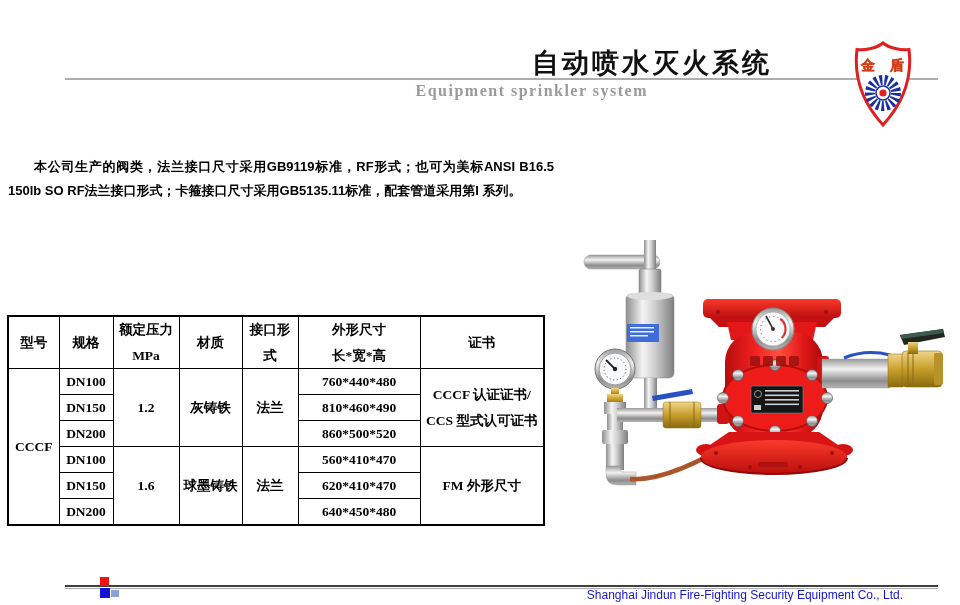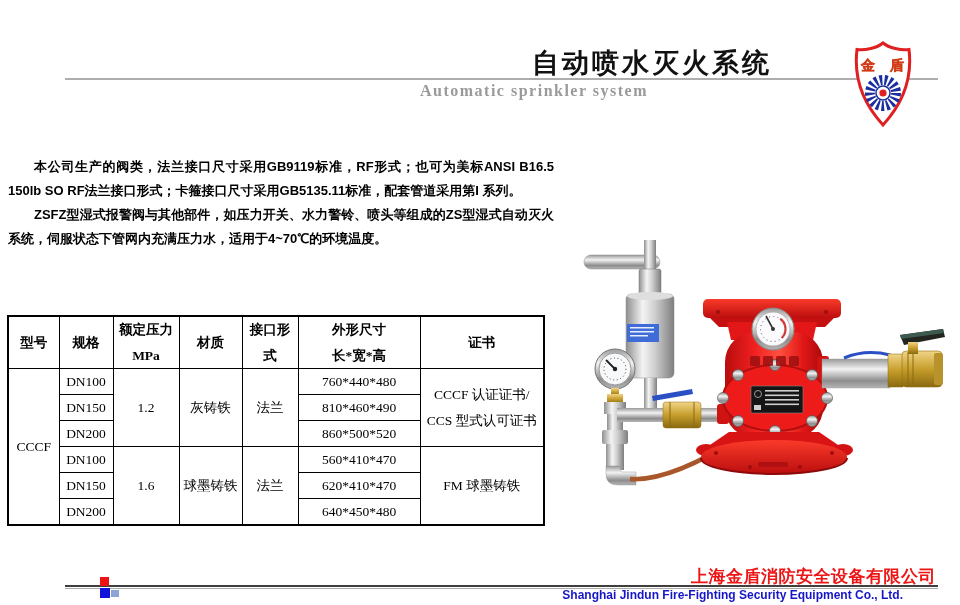--- a/index.html
+++ b/index.html
@@ -16,63 +16,62 @@
 
   
   .intro{position:absolute;top:123px;left:8px;width:546px;font-size:13px;line-height:24px;
          color:#000;text-align:justify;font-weight:600;}
   .intro p{margin:0;text-indent:2em;}
 
   
   .spec-table{position:absolute;top:283px;left:7px;border-collapse:collapse;table-layout:fixed;
               width:536px;font-family:"Liberation Serif",serif;color:#000;}
   .spec-table td,.spec-table th{border:1px solid #000;text-align:center;vertical-align:middle;
-              font-size:13.5px;font-weight:normal;padding:0;}
+              font-size:13.5px;font-weight:bold;padding:0;}
   .spec-table{border:2px solid #000;}
   .spec-table th{font-weight:bold;}
   .pre{white-space:pre-line;line-height:1.9;}
   .hrow{height:50px;padding-left:42px;}
   .brow{height:26px;}
 
   
   .product{position:absolute;top:190px;left:560px;width:390px;height:320px;}
 
   
   .footer-cn{position:absolute;top:533px;right:24px;font-size:17px;font-weight:bold;color:#ed1515;
              letter-spacing:.5px;white-space:nowrap;z-index:2;}
   .footer-line{position:absolute;top:553px;left:65px;right:22px;height:2px;background:#3f3f3f;}
   .footer-line2{position:absolute;top:556px;left:65px;right:22px;height:1px;background:#ababab;}
-  .footer-en{position:absolute;top:556px;right:57px;font-size:12px;font-weight:bold;color:#1616c8;
+  .footer-en{position:absolute;top:556px;right:57px;font-size:12px;font-weight:normal;color:#1616c8;
              white-space:nowrap;z-index:2;}
   .sq{position:absolute;z-index:3;}
   .sq-red{top:545px;left:100px;width:9px;height:9px;background:#ee1313;}
   .sq-blue{top:556px;left:100px;width:10px;height:10px;background:#1212d8;}
   .sq-lblue{top:558px;left:111px;width:8px;height:7px;background:#8ba3d6;}
 </style>
 </head>
 <body>
 
 <div class="page">
 
   <div class="title-cn">自动喷水灭火系统</div>
   <div class="header-line"></div>
-  <div class="subtitle-en">Automatic sprinkler system</div>
+  <div class="subtitle-en">Equipment sprinkler system</div>
 
   <svg class="logo" viewBox="0 0 62 88">
     <path d="M31,3 C25,8 13,10.5 5,9.5 C2,34 8,60 31,85 C54,60 60,34 57,9.5 C49,10.5 37,8 31,3 Z" fill="#ffffff" stroke="#e02020" stroke-width="3"></path>
     <circle cx="31" cy="53" r="13" fill="none" stroke="#1b2f9e" stroke-width="10" stroke-dasharray="2.6 2.2"></circle>
     <circle cx="31" cy="53" r="7" fill="#ffffff" stroke="#1b2f9e" stroke-width="1.5"></circle>
     <circle cx="31" cy="53" r="3.6" fill="#e02020"></circle>
     <text x="9" y="30" font-size="14" font-weight="bold" fill="#bd7f16" stroke="#d23a1a" stroke-width="0.4">金</text>
     <text x="38" y="30" font-size="14" font-weight="bold" fill="#bd7f16" stroke="#d23a1a" stroke-width="0.4">盾</text>
   </svg>
 
   <div class="intro">
     <p>本公司生产的阀类，法兰接口尺寸采用GB9119标准，RF形式；也可为美标ANSI B16.5 150lb SO RF法兰接口形式；卡箍接口尺寸采用GB5135.11标准，配套管道采用第I 系列。</p>
-    <p>ZSFZ型湿式报警阀与其他部件，如压力开关、水力警铃、喷头等组成的ZS型湿式自动灭火系统，伺服状态下管网内充满压力水，适用于4~70℃的环境温度。</p>
   </div>
 
   <table class="spec-table">
     <colgroup>
       <col style="width:51px">
         <col style="width:54px">
         <col style="width:66px">
         <col style="width:63px">
       <col style="width:56px">
         <col style="width:122px">
@@ -108,21 +107,21 @@
     <tr class="brow">
       <td>DN200</td>
       <td>860*500*520</td>
     </tr>
     <tr class="brow">
       <td>DN100</td>
       <td rowspan="3">1.6</td>
       <td rowspan="3">球墨铸铁</td>
       <td rowspan="3">法兰</td>
       <td>560*410*470</td>
-      <td rowspan="3" class="pre">FM 球墨铸铁</td>
+      <td rowspan="3" class="pre">FM 外形尺寸</td>
     </tr>
     <tr class="brow">
       <td>DN150</td>
       <td>620*410*470</td>
     </tr>
     <tr class="brow">
       <td>DN200</td>
       <td>640*450*480</td>
     </tr>
   </tbody>
@@ -268,21 +267,20 @@
       <rect x="342" y="129" width="40" height="36" rx="4" fill="url(#brassV)" stroke="#96700e" stroke-width="0.6"></rect>
       <line x1="348" y1="130" x2="348" y2="164" stroke="#8a6a10" stroke-width="1"></line>
       <line x1="353" y1="130" x2="353" y2="164" stroke="#8a6a10" stroke-width="1"></line>
       <rect x="374" y="131" width="9" height="32" rx="2" fill="#b8922a"></rect>
       <polygon points="340,113 383,107 385,115 344,123" fill="#23261f"></polygon>
       <polygon points="340,113 383,107 384,111 341,117" fill="#3d5a4e"></polygon>
       <rect x="348" y="120" width="10" height="12" fill="url(#brassV)"></rect>
     </g>
   </svg>
 
-  <div class="footer-cn">上海金盾消防安全设备有限公司</div>
   <div class="footer-line"></div>
   <div class="footer-line2"></div>
   <div class="footer-en">Shanghai Jindun Fire-Fighting Security Equipment Co., Ltd.</div>
   <div class="sq sq-red"></div>
   <div class="sq sq-blue"></div>
   <div class="sq sq-lblue"></div>
 
 </div>
 
 </body></html>

